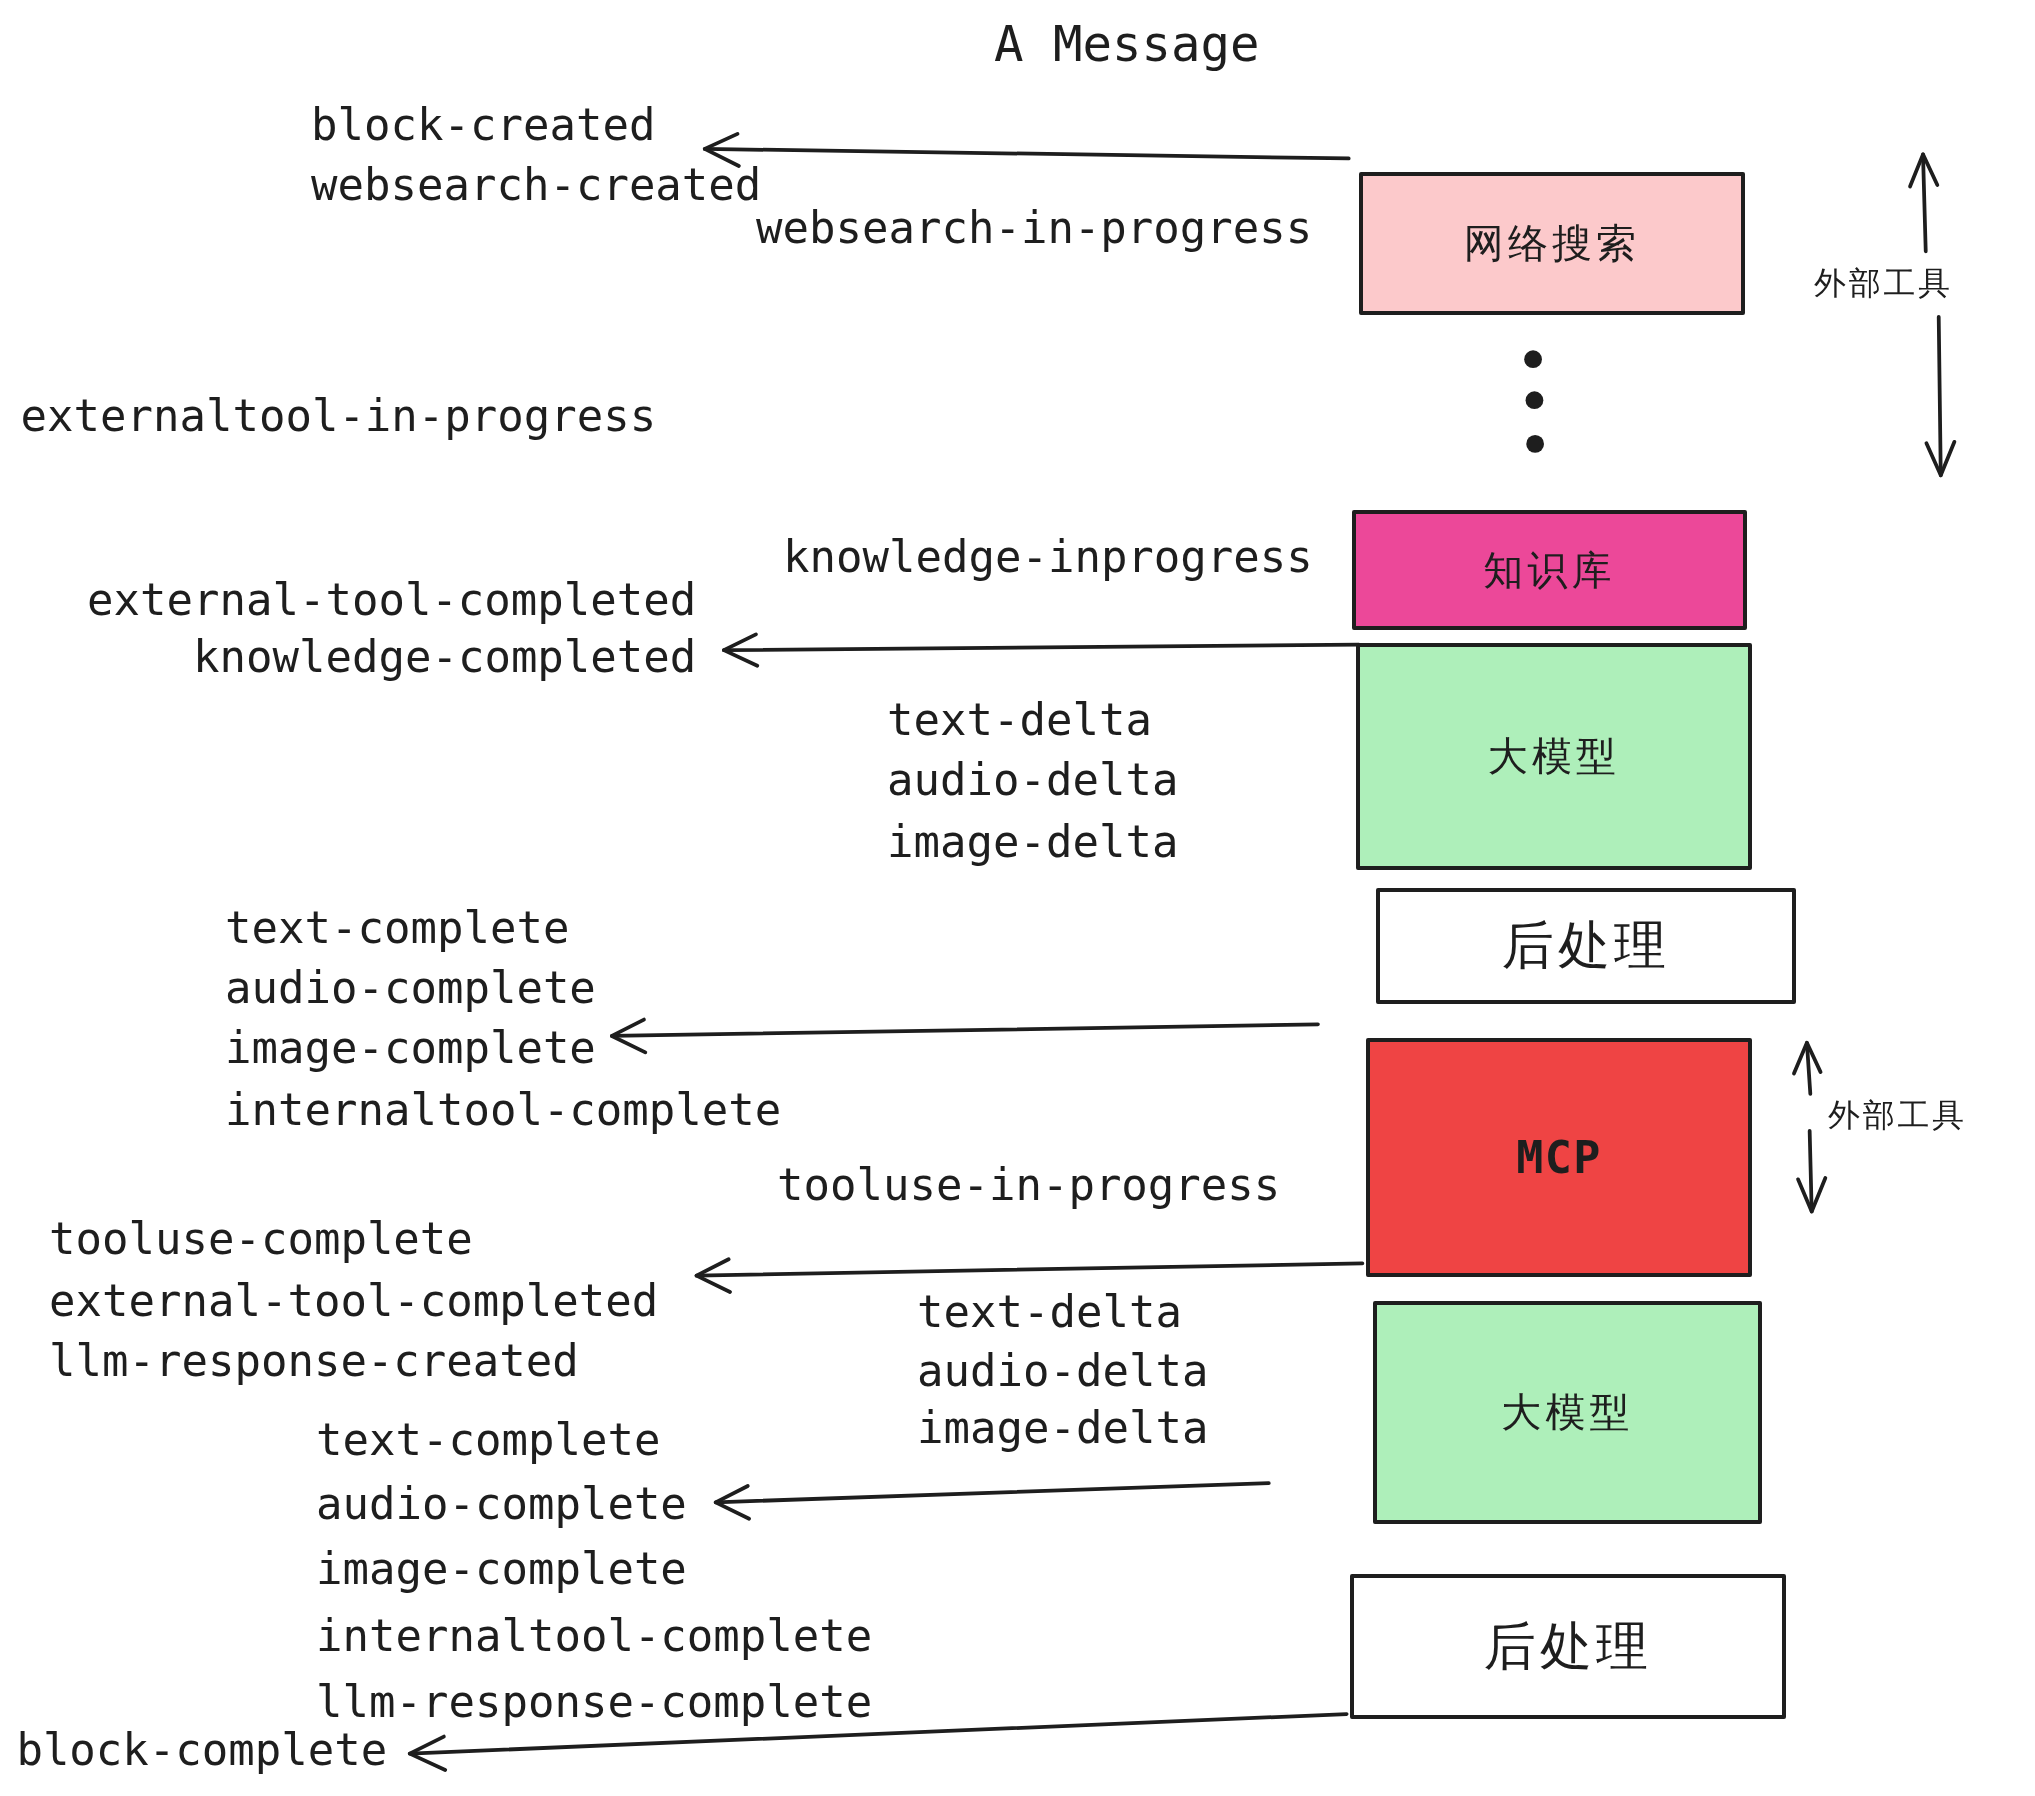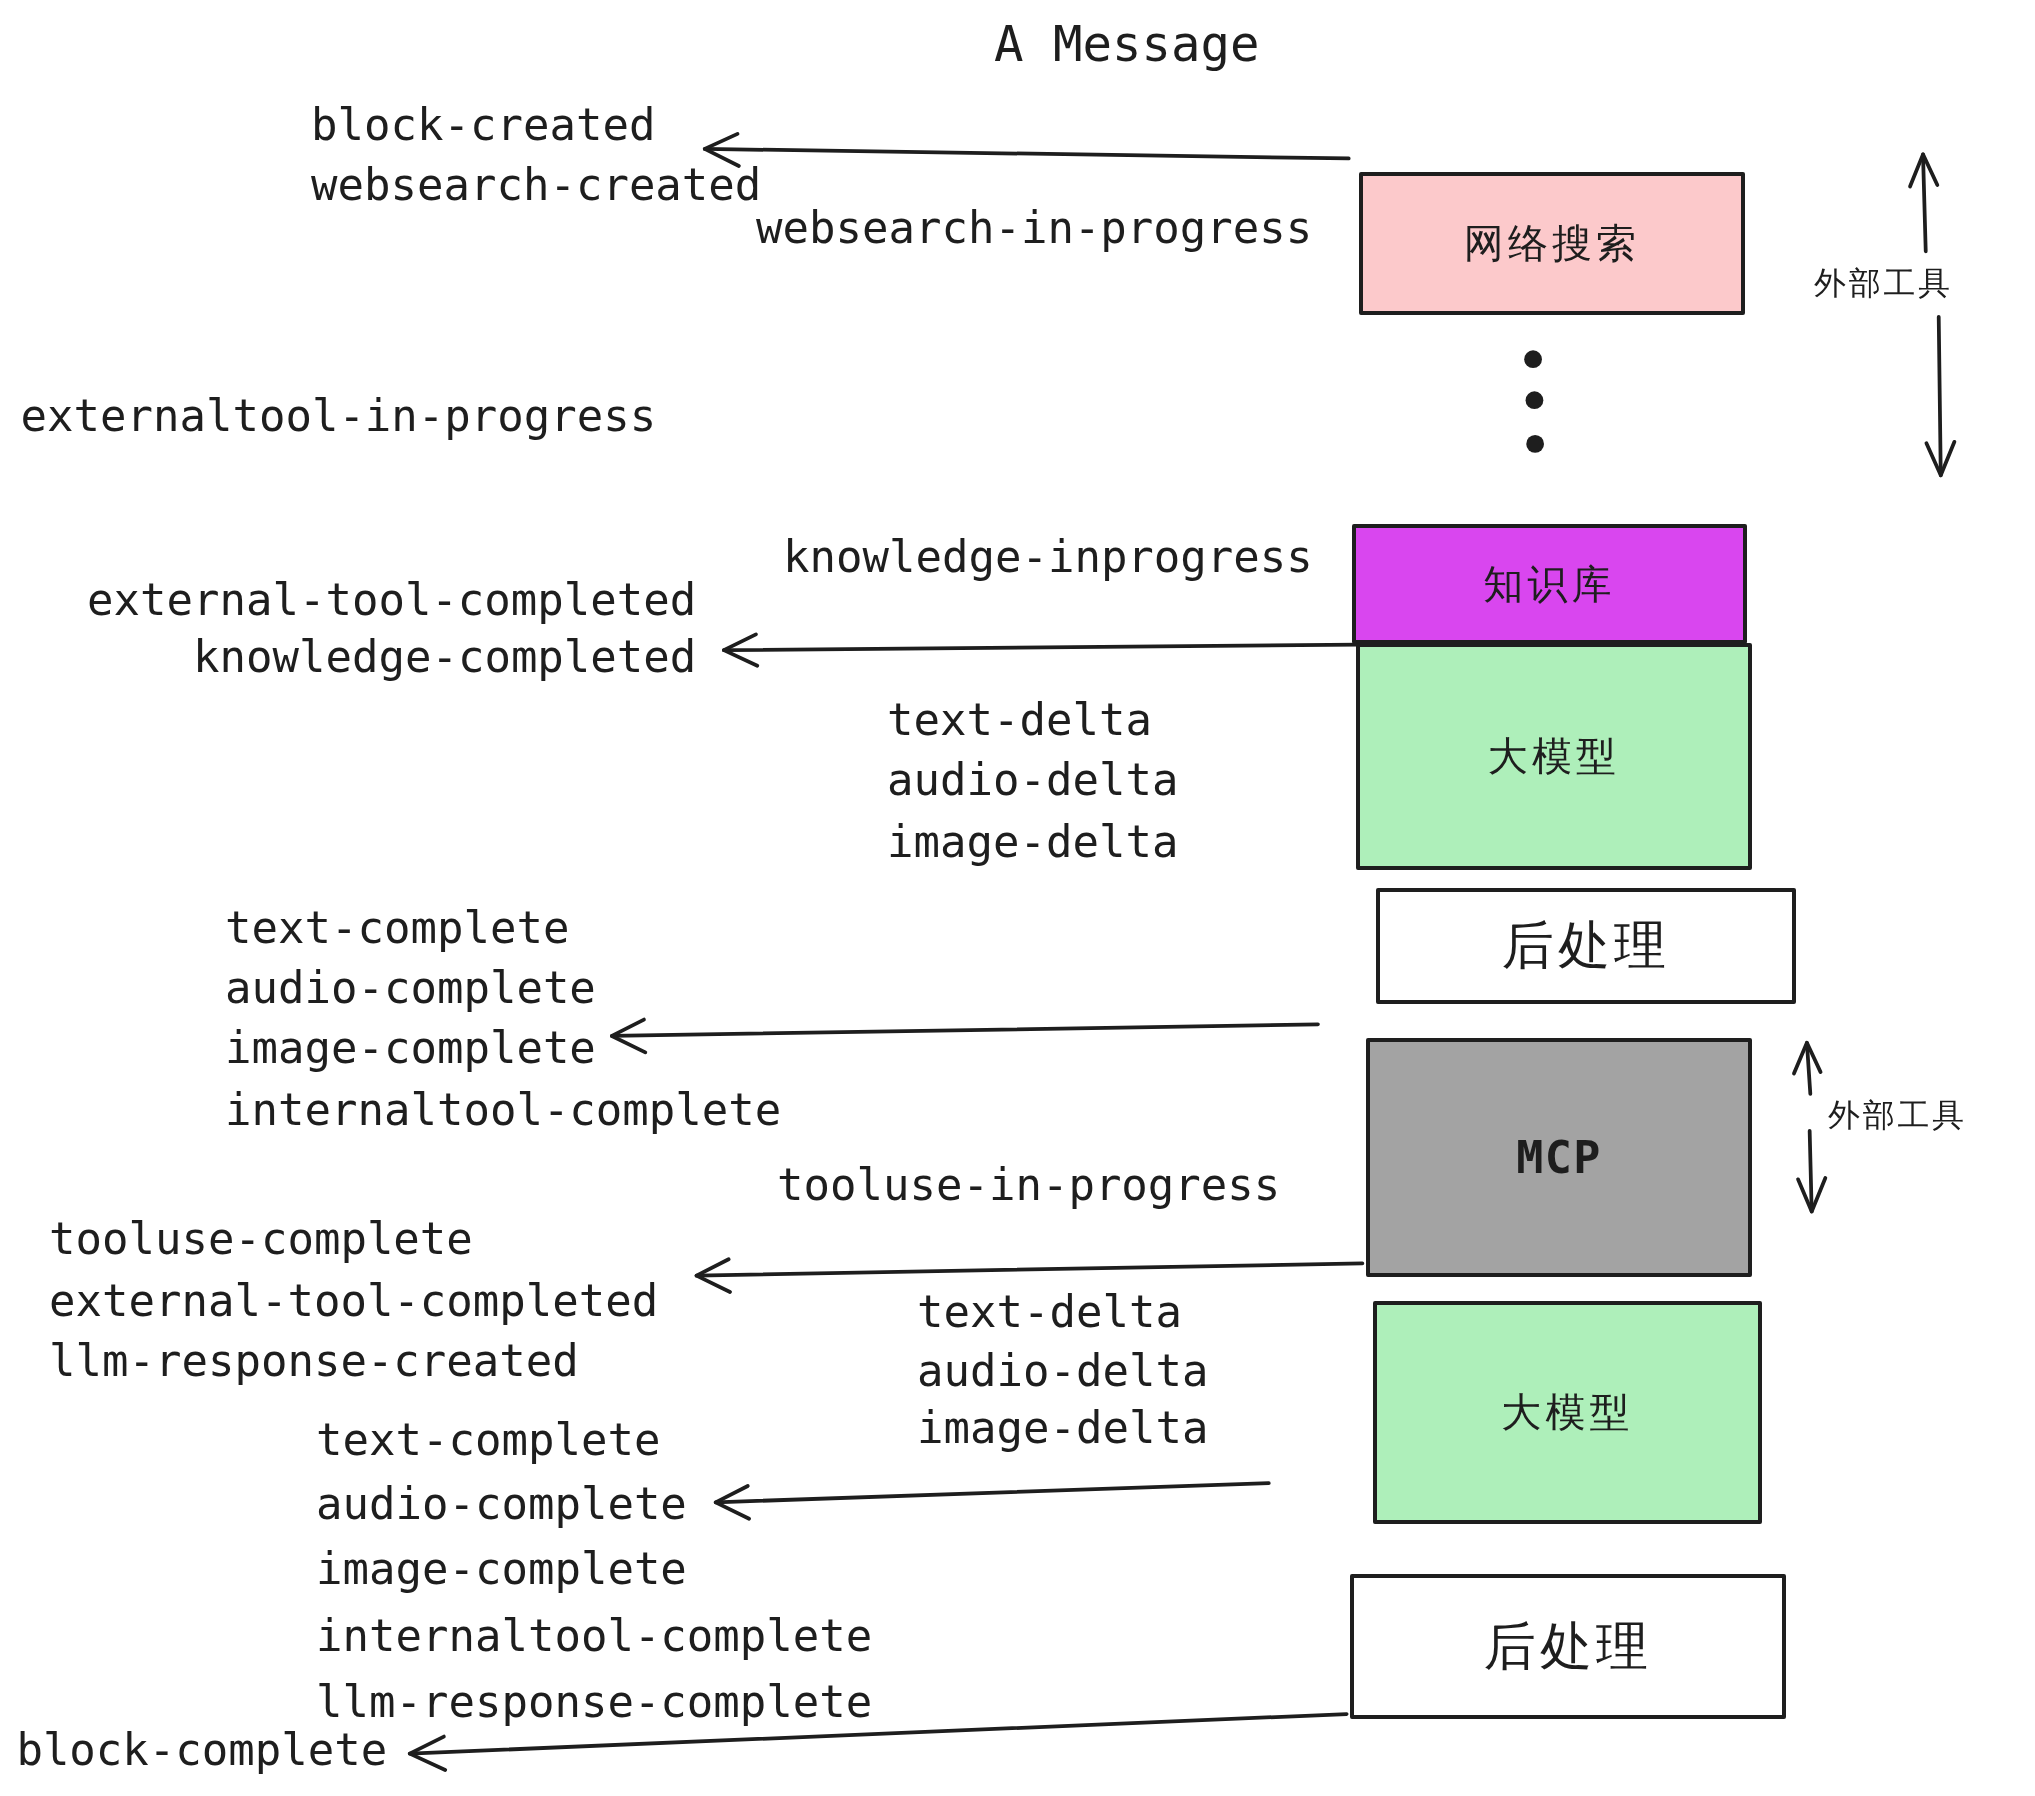--- a/index.html
+++ b/index.html
@@ -15,24 +15,24 @@
     position:absolute;font-size:44px;line-height:45px;font-weight:normal;
     white-space:nowrap;letter-spacing:0px;
   }
   .box{
     position:absolute;border:4.1px solid #1e1e1e;border-radius:2px;
     display:flex;align-items:center;justify-content:center;
     font-family:"DejaVu Sans","Liberation Sans",sans-serif;
     font-size:40px;letter-spacing:4.1px;font-weight:500;white-space:nowrap;
   }
   .box-websearch{left:1359px;top:172px;width:378px;height:135px;background:#FCC9CB;}
-  .box-knowledge{left:1352px;top:510px;width:387px;height:112px;background:#d946ef;margin-top:14px;}
+  .box-knowledge{left:1352px;top:510px;width:387px;height:112px;background:#ec4899;}
   .box-llm-top{left:1356px;top:643px;width:388px;height:219px;background:#AEEFBA;}
   .box-post-top{left:1376px;top:888px;width:412px;height:108px;background:#ffffff;font-size:52px;}
-  .box-mcp{left:1366px;top:1038px;width:378px;height:231px;background:#a3a3a3;
+  .box-mcp{left:1366px;top:1038px;width:378px;height:231px;background:#ef4444;
     font-family:"DejaVu Sans Mono","Liberation Mono",monospace;font-size:45px;font-weight:bold;letter-spacing:1.4px;}
   .box-llm-bottom{left:1373px;top:1301px;width:381px;height:215px;background:#AEEFBA;}
   .box-post-bottom{left:1350px;top:1574px;width:428px;height:137px;background:#ffffff;font-size:52px;}
   .side-label{
     position:absolute;font-family:Liberation Serif, serif;
     font-size:32px;line-height:52px;letter-spacing:2.7px;white-space:nowrap;font-weight:500;text-align:right;
   }
   .side-label-top{left:1814px;top:257px;}
   .side-label-bottom{left:1828px;top:1089px;}
   svg.overlay{position:absolute;left:0;top:0;pointer-events:none;}

